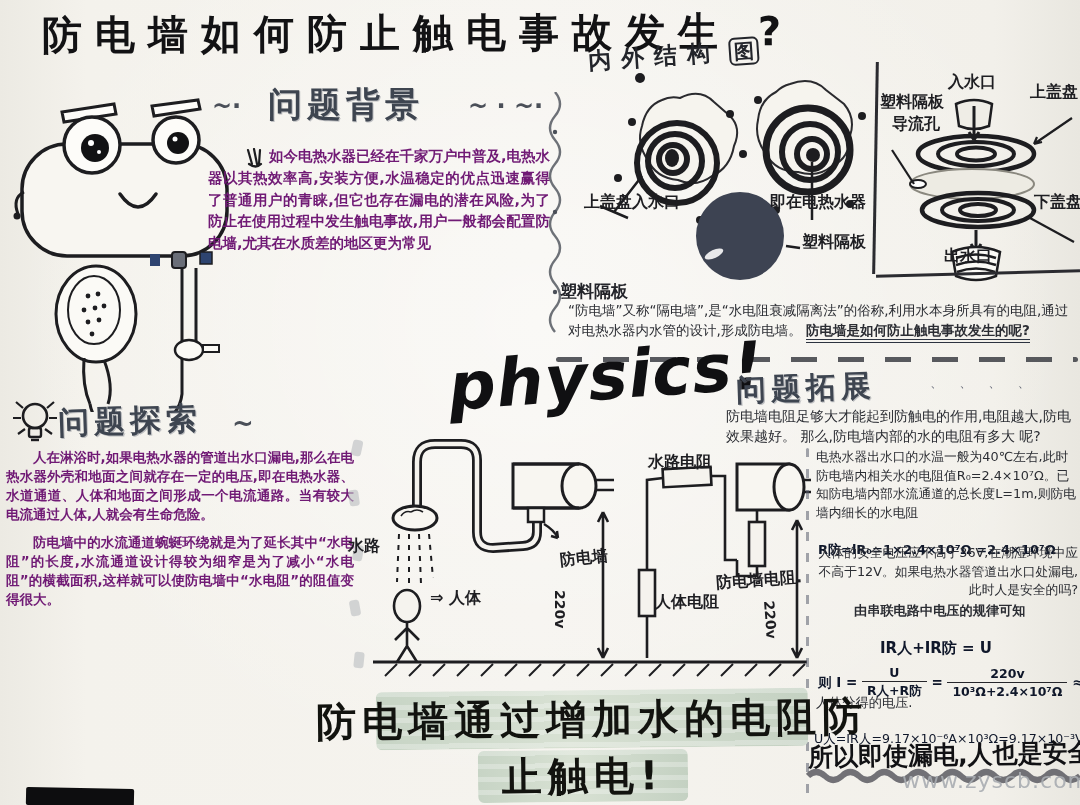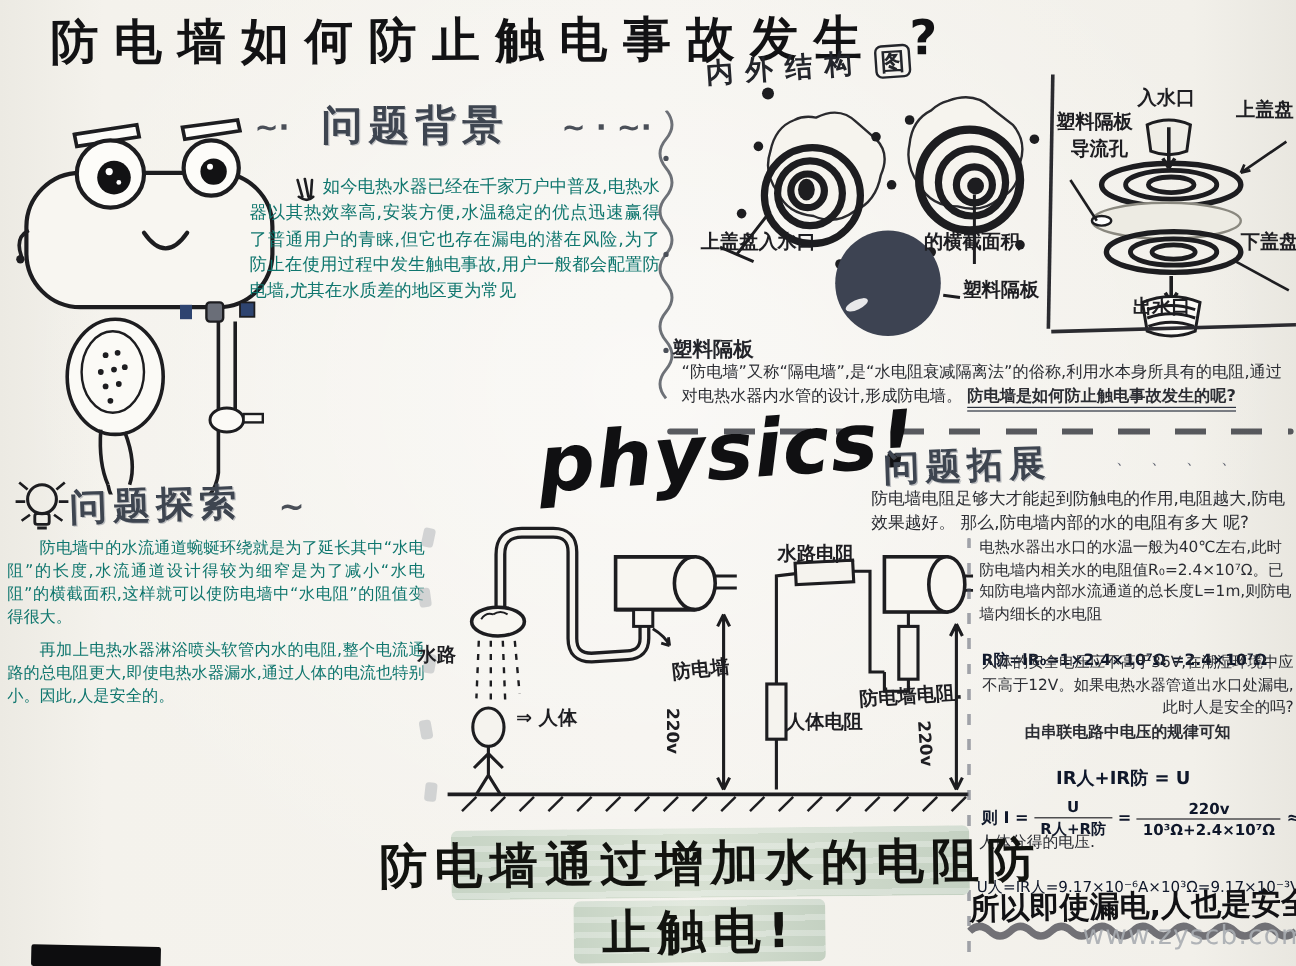--- a/index.html
+++ b/index.html
@@ -11,21 +11,21 @@
     font-family:"DejaVu Sans",sans-serif;color:#26262b;
   }
   .abs{position:absolute;}
   .poster-title{
     font-size:40px;font-weight:bold;letter-spacing:13px;color:#121214;
     white-space:nowrap;transform:rotate(-.3deg);
   }
   .sec-title{font-weight:bold;color:#3e4550;letter-spacing:5px;
     text-shadow:1px 1px 0 rgba(120,125,135,.45);}
   .squiggle{color:#4a4f58;font-weight:bold;}
-  .bodytext{font-size:13.5px;line-height:1.42;color:#0f766e;text-align:justify;}
+  .bodytext{font-size:13.5px;line-height:1.42;color:#701a75;text-align:justify;font-weight:bold;}
   .bodytext p{margin:0 0 8px 0;text-indent:2em;}
   .smalltext{font-size:13px;line-height:1.4;color:#2b2d33;}
   .label-s{font-size:14px;font-weight:bold;color:#1e1e22;white-space:nowrap;}
   .label-m{font-size:16px;font-weight:bold;color:#1e1e22;white-space:nowrap;}
   .physics{
     font-size:66px;font-weight:bold;font-style:italic;color:#101012;
     transform:rotate(-4deg);letter-spacing:1px;white-space:nowrap;
   }
   .frac{display:inline-block;text-align:center;vertical-align:middle;font-size:12.5px;}
   .frac .num{display:block;border-bottom:1.8px solid #26262b;padding:0 5px 1px;}
@@ -149,21 +149,21 @@
   <circle cx="270" cy="146" r="4" fill="#1d1d20"></circle>
     <circle cx="196" cy="152" r="4" fill="#1d1d20"></circle>
   <circle cx="163" cy="96" r="4" fill="#1d1d20"></circle>
   <path d="M232 104 l0 58" fill="none" stroke="#1d1d20" stroke-width="2.5"></path>
 
   <circle cx="160" cy="178" r="44" fill="#3d4352"></circle>
   <ellipse cx="134" cy="196" rx="10" ry="4" fill="#e8e8ea" transform="rotate(-25 134 196)"></ellipse>
   <path d="M206 188 l14 2" stroke="#1d1d20" stroke-width="2.5"></path>
 </svg>
 <div class="abs label-m" style="left:584px;top:192px;">上盖盘入水口</div>
-<div class="abs label-m" style="left:770px;top:192px;">的横截面积</div>
+<div class="abs label-m" style="left:770px;top:192px;">即在电热水器</div>
 <div class="abs label-m" style="left:802px;top:232px;">塑料隔板</div>
 
 <div class="abs" style="left:874px;top:62px;width:2.5px;height:212px;background:#2b2b30;transform:rotate(1deg);"></div>
 
 <svg class="abs" style="left:884px;top:92px;" width="196" height="190" viewBox="0 0 196 190">
 
   <path d="M72 12 q18 -8 36 0 l-3 22 q-15 6 -30 0 z" fill="#efede6" stroke="#1d1d20" stroke-width="2.5"></path>
   <path d="M90 14 l0 34 M90 48 l-5 -8 M90 48 l5 -8" fill="none" stroke="#1d1d20" stroke-width="3"></path>
 
   <ellipse cx="92" cy="62" rx="58" ry="18" fill="none" stroke="#1d1d20" stroke-width="4.5"></ellipse>
@@ -205,22 +205,22 @@
 <svg class="abs" style="left:12px;top:396px;" width="46" height="52" viewBox="0 0 46 52">
   <circle cx="23" cy="20" r="12" fill="none" stroke="#1d1d20" stroke-width="2.6"></circle>
   <rect x="17" y="32" width="12" height="9" rx="2" fill="none" stroke="#1d1d20" stroke-width="2.4"></rect>
   <path d="M19 44 l8 0" stroke="#1d1d20" stroke-width="2.4"></path>
   <path d="M4 6 l7 6 M42 6 l-7 6 M1 22 l8 0 M45 22 l-8 0 M6 38 l7 -5 M40 38 l-7 -5" stroke="#1d1d20" stroke-width="2.2"></path>
 </svg>
 <div class="abs sec-title" style="left:58px;top:400px;font-size:31px;transform:rotate(-2deg);">问题探索</div>
 <span class="abs squiggle" style="left:232px;top:408px;font-size:26px;">~</span>
 
 <div class="abs bodytext" style="left:6px;top:448px;width:348px;">
+  <p>人在淋浴时,如果电热水器的管道出水口漏电,那么在电热水器外壳和地面之间就存在一定的电压,即在电热水器、水道通道、人体和地面之间形成一个电流通路。当有较大电流通过人体,人就会有生命危险。</p>
   <p>防电墙中的水流通道蜿蜒环绕就是为了延长其中“水电阻”的长度,水流通道设计得较为细窄是为了减小“水电阻”的横截面积,这样就可以使防电墙中“水电阻”的阻值变得很大。</p>
-  <p>再加上电热水器淋浴喷头软管内水的电阻,整个电流通路的总电阻更大,即使电热水器漏水,通过人体的电流也特别小。因此,人是安全的。</p>
 </div>
 
 <div class="abs smudge" style="left:352px;top:440px;width:10px;height:16px;transform:rotate(12deg);"></div>
 <div class="abs smudge" style="left:349px;top:490px;width:10px;height:16px;transform:rotate(-8deg);"></div>
 <div class="abs smudge" style="left:353px;top:545px;width:10px;height:16px;transform:rotate(10deg);"></div>
 <div class="abs smudge" style="left:350px;top:600px;width:10px;height:16px;transform:rotate(-10deg);"></div>
 <div class="abs smudge" style="left:354px;top:652px;width:10px;height:16px;transform:rotate(6deg);"></div>
 
 <svg class="abs" style="left:345px;top:420px;" width="466" height="266" viewBox="0 0 466 266">
 

